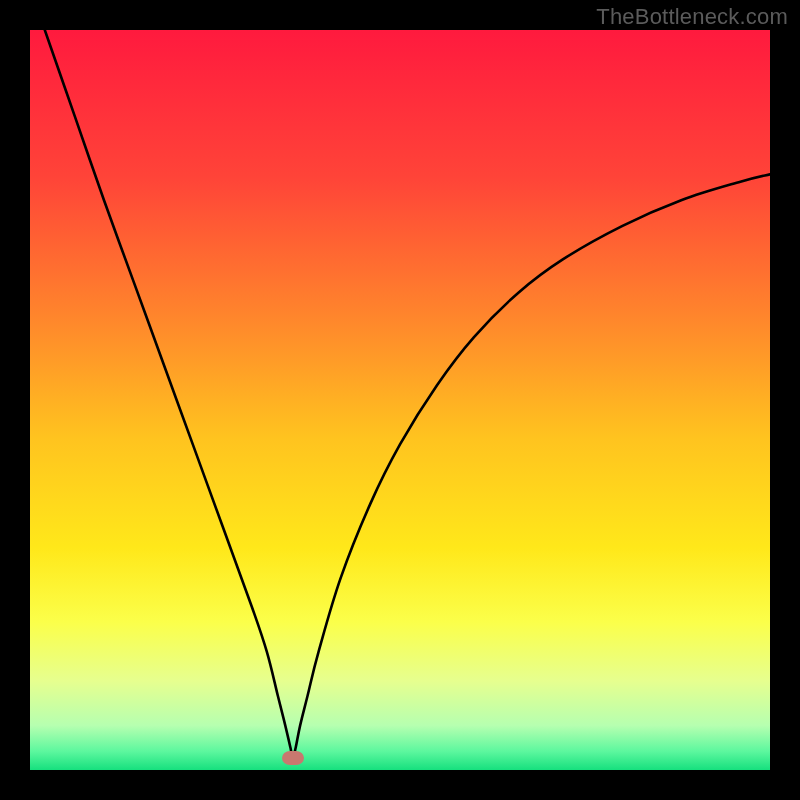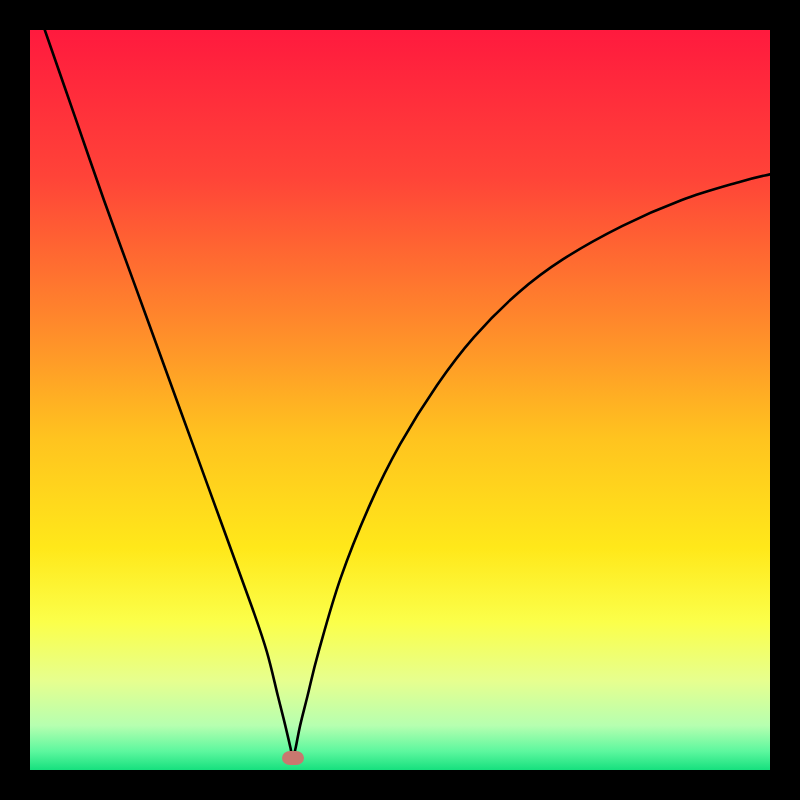--- a/index.html
+++ b/index.html
@@ -50,20 +50,21 @@
     font-size: 22px;
     letter-spacing: 0.2px;
     font-weight: 500;
   }
 </style>
 </head>
 <body>
 
 <div class="frame">
 
+  <div class="watermark">TheBottleneck.com</div>
 
   <div class="plot-area">
     <svg class="gradient" viewBox="0 0 740 740" preserveAspectRatio="none">
       <defs>
         <linearGradient id="grad" x1="0" y1="0" x2="0" y2="1">
             <stop offset="0%" stop-color="#ff1a3e"></stop>
             <stop offset="20%" stop-color="#ff4438"></stop>
             <stop offset="40%" stop-color="#ff8a2b"></stop>
             <stop offset="55.00000000000001%" stop-color="#ffc31f"></stop>
             <stop offset="70%" stop-color="#ffe81a"></stop>

